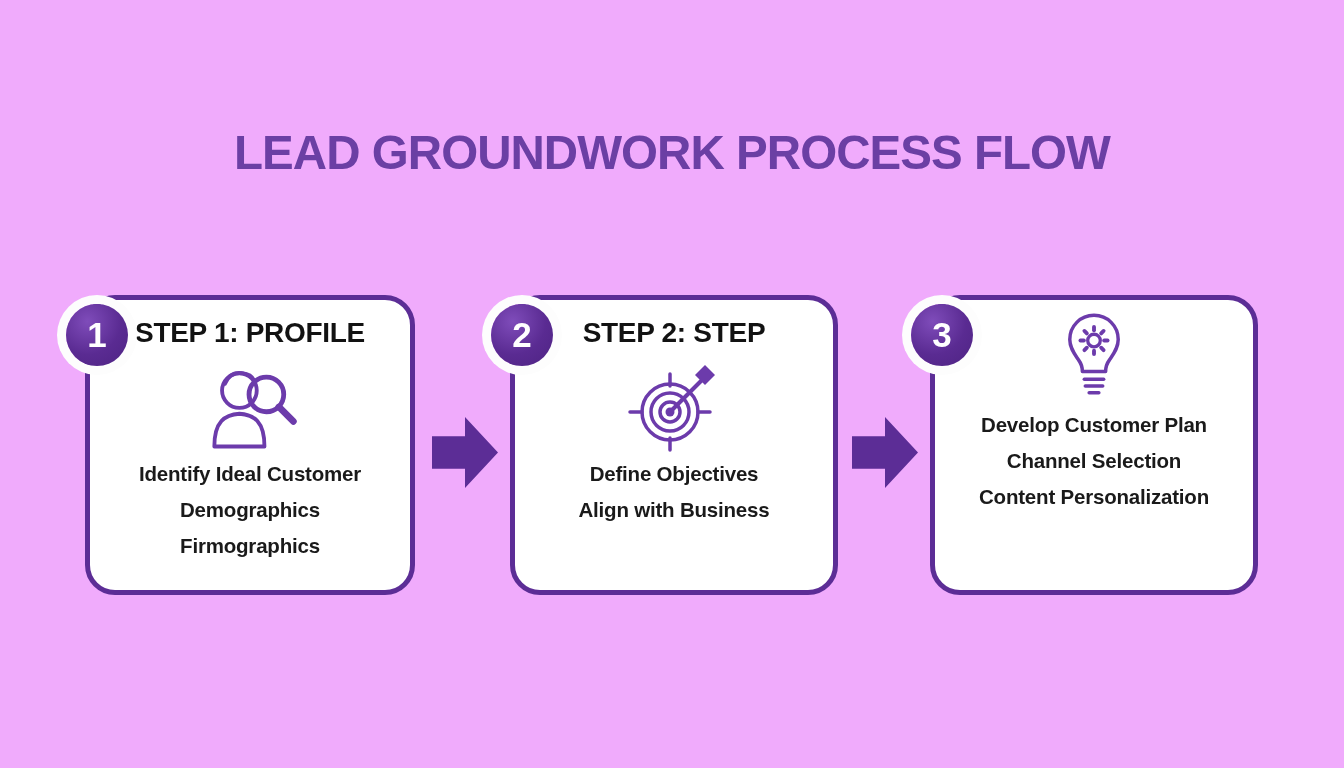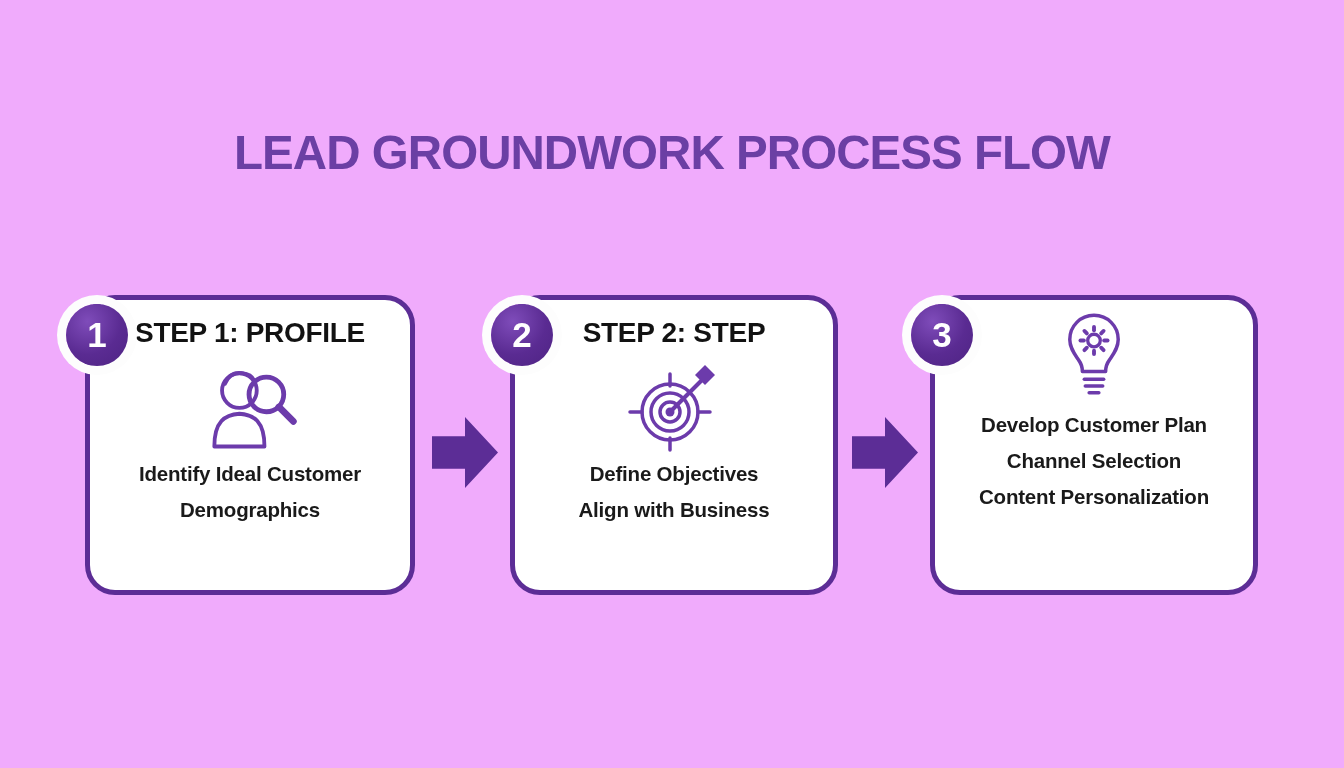--- a/index.html
+++ b/index.html
@@ -111,20 +111,21 @@
         <circle class="stroked" cx="44" cy="32" r="18" stroke-width="4"></circle>
         <path class="stroked" d="M29,25 Q34,12 47,14 Q57,15 60,23" stroke-width="4"></path>
         <path class="stroked" d="M18,90 C18,64 29,57 44,56 C59,57 70,64 70,90 Z" stroke-width="4"></path>
         <circle class="stroked" cx="72" cy="36" r="18" stroke-width="5"></circle>
         <line class="stroked" x1="85" y1="49" x2="100" y2="64" stroke-width="7"></line>
       </svg>
     </div>
     <div class="lines">
       <p>Identify Ideal Customer</p>
       <p>Demographics</p>
+      <p>Firmographics</p>
     </div>
   </div>
 
   <div class="arrow arrow-1"></div>
 
   <div class="card card-2">
     <div class="badge">
       <span class="badge-number">2</span>
     </div>
     <h2 class="card-title">STEP 2: STEP</h2>

